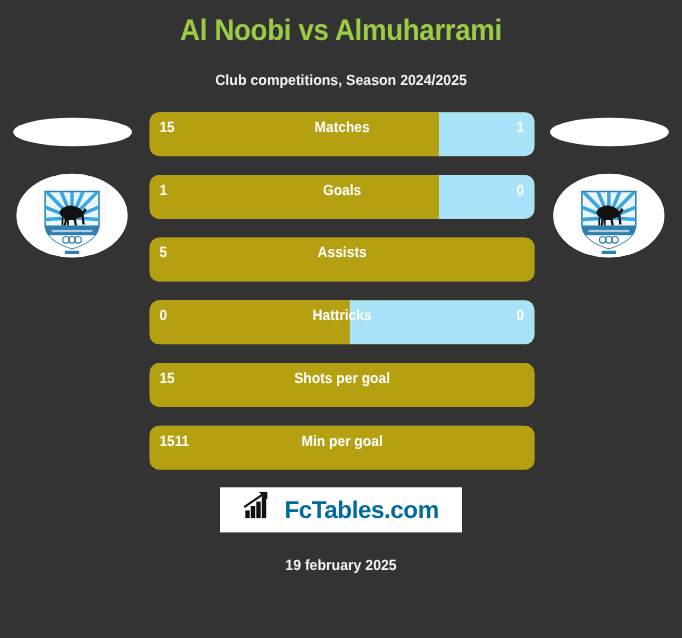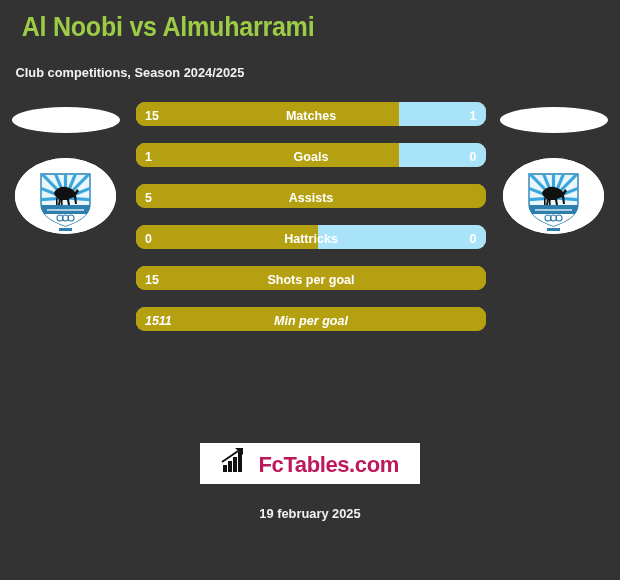--- a/index.html
+++ b/index.html
@@ -11,20 +11,21 @@
     height: 580px;
     background: #333333;
     font-family: "Liberation Sans", sans-serif;
     overflow: hidden;
     position: relative;
   }
 
   
   #header {
     padding-top: 10px;
+    text-align: center;
   }
   #page-title {
     color: #9CCC45;
     font-size: 27px;
     font-weight: bold;
     letter-spacing: -0.3px;
     line-height: 34px;
     transform: scaleX(0.93);
     white-space: nowrap;
   }
@@ -76,29 +77,29 @@
 
   
   #stat-rows {
     position: absolute;
     left: 136px;
     top: 0;
     width: 350px;
   }
   .stat-row {
     position: relative;
-    height: 24px;
+    height: 40px;
     margin-bottom: 17px;
     border-radius: 9px;
     overflow: hidden;
     background: #B5A012;
     box-shadow: inset 1px 1px 0 rgba(255,255,255,0.30),
                 inset -1px -1px 0 rgba(0,0,0,0.14);
   }
-  .stat-row:last-child { margin-bottom: 12px; font-style: italic; }
+  .stat-row:last-child { margin-bottom: 12px; }
 
   .bar-home {
     position: absolute;
     left: 0;
     top: 0;
     bottom: 0;
     background: #B5A012;
   }
   .bar-away {
     position: absolute;
@@ -159,21 +160,21 @@
   #brand-chart-icon {
     display: inline-block;
     vertical-align: -5px;
     margin-right: 3px;
   }
   #brand-text {
     display: inline-block;
     vertical-align: middle;
     font-size: 22px;
     font-weight: bold;
-    color: #be185d;
+    color: #0369a1;
     letter-spacing: -0.4px;
   }
   #footer-date {
     margin-top: 22px;
     color: #f2f2f2;
     font-size: 13.5px;
     font-weight: bold;
     transform: scaleX(0.95);
     white-space: nowrap;
   }

